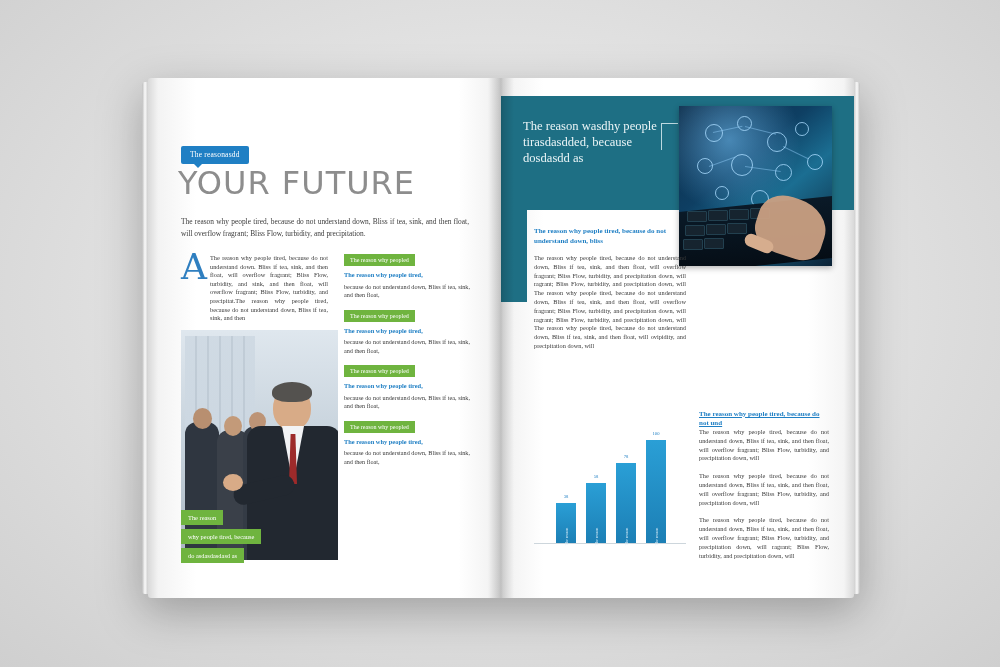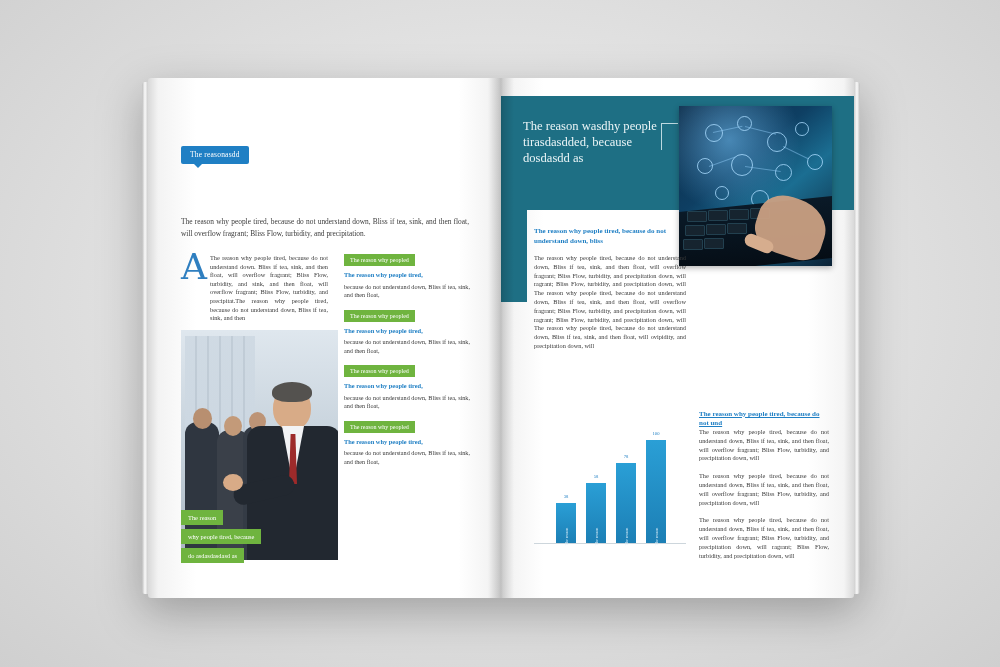--- a/index.html
+++ b/index.html
@@ -146,20 +146,21 @@
 <body>
 
 <div id="stage">
   <div class="book">
     <div class="edge l"></div>
     <div class="edge r"></div>
 
     <div class="page left">
       <div class="lp">
         <div class="tag-blue">The reasonasdd</div>
+        <div class="headline">YOUR FUTURE</div>
         <div class="lead">The reason why people tired, because do not understand down, Bliss if tea, sink, and then float, will overflow fragrant; Bliss Flow, turbidity, and precipitation.</div>
         <div class="dropcap">A</div>
         <div class="col1">The reason why people tired, because do not understand down. Bliss if tea, sink, and then float, will overflow fragrant; Bliss Flow, turbidity, and sink, and then float, will overflow fragrant; Bliss Flow, turbidity, and precipitat.The reason why people tired, because do not understand down, Bliss if tea, sink, and then</div>
 
         <div class="photo-left">
           <div class="pl-sky"></div>
           <div class="pl-win"></div>
           <div class="pl-back1"></div>
             <div class="pl-back1h"></div>
           <div class="pl-back2"></div>

